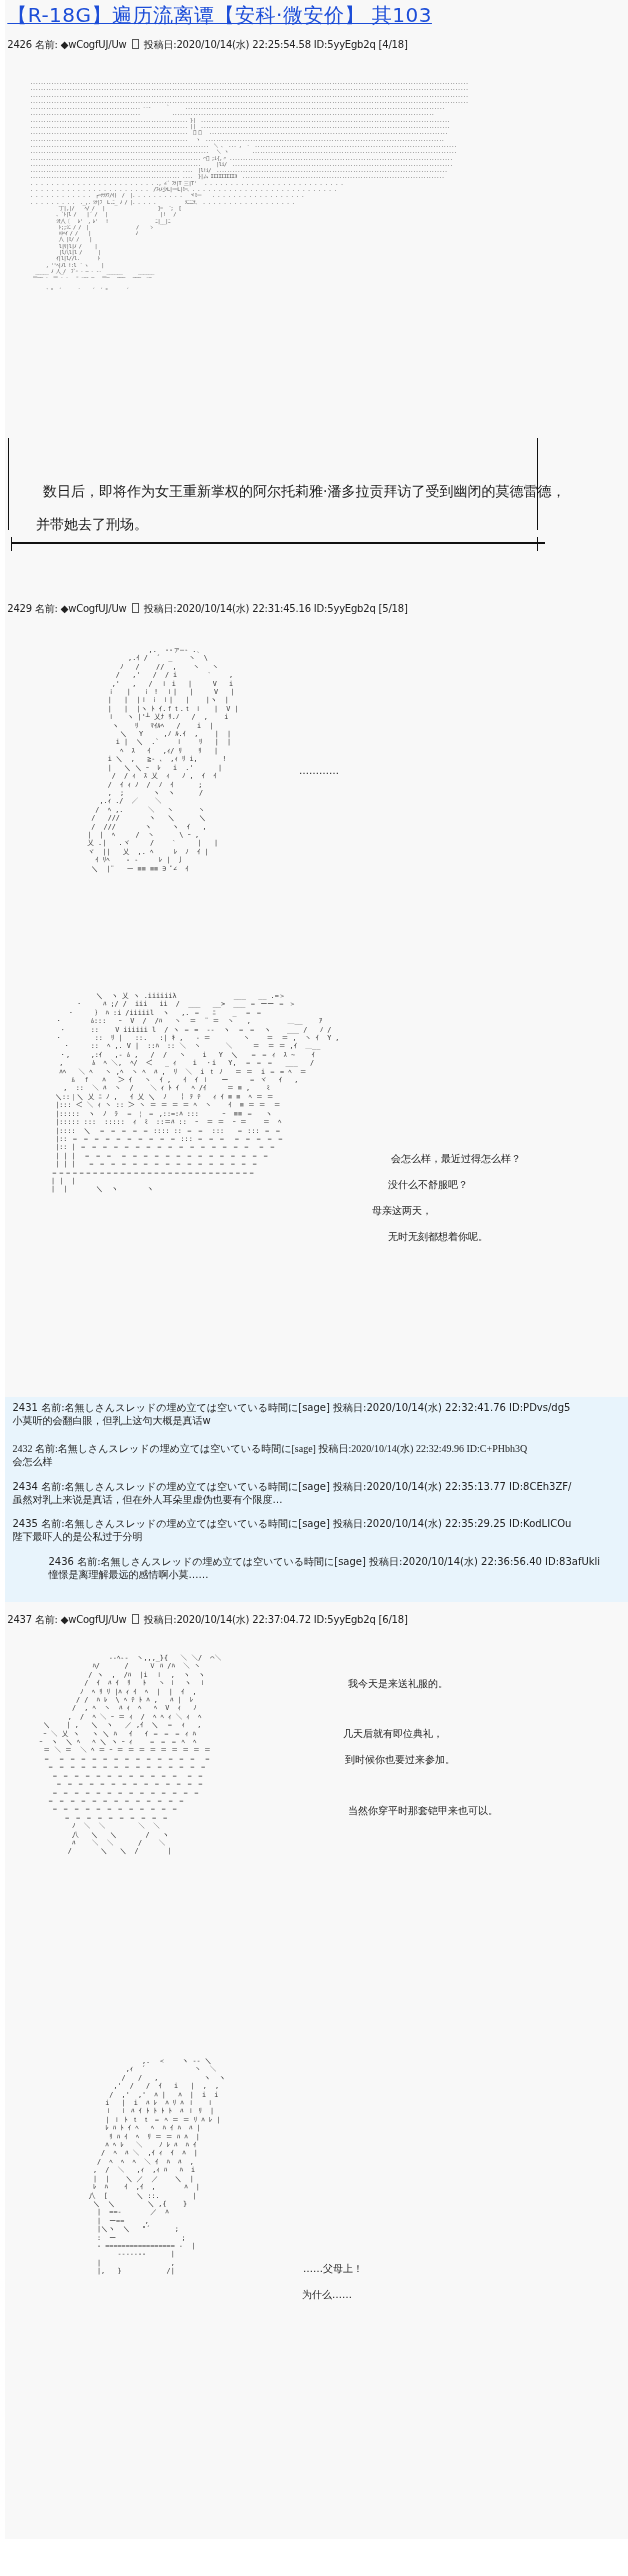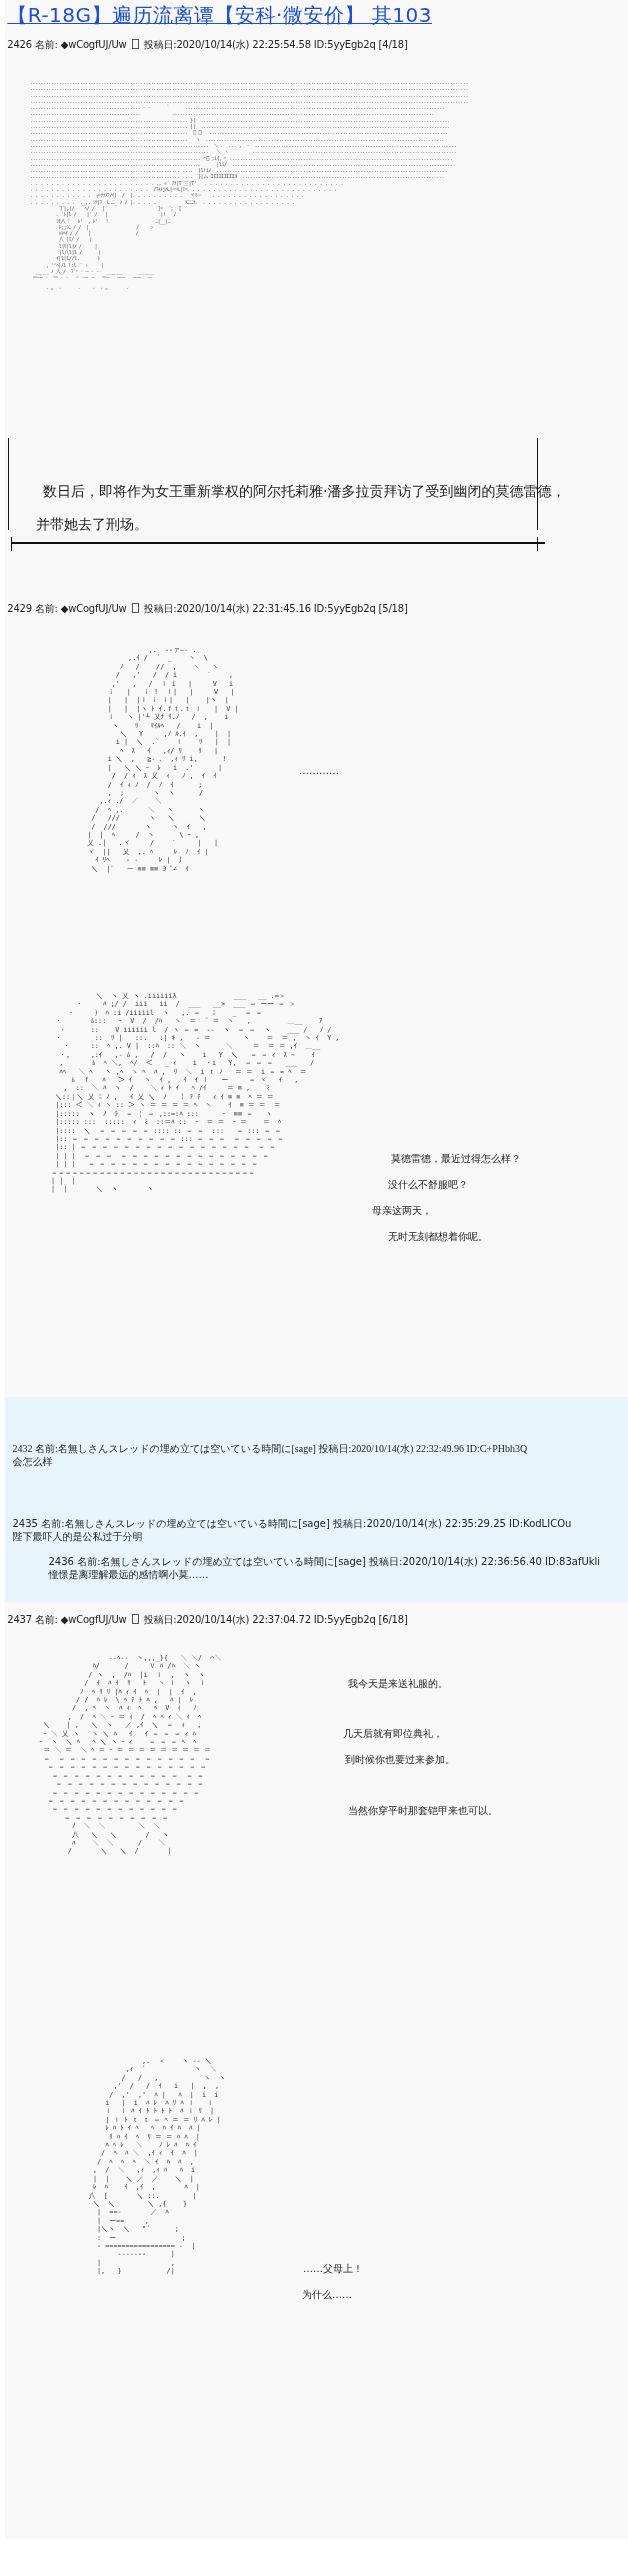--- a/index.html
+++ b/index.html
@@ -149,29 +149,37 @@
   |::::: :::  :::::  ｨ  ﾐ  ::＝ﾊ ::  ｰ  ＝ ＝  ｰ ＝    ＝  ﾍ
   |::::  ＼  ＝ ＝ ＝ ＝ ＝ :::: :: ＝ ＝  :::   ＝ ::: ＝ ＝
   |:: ＝ ＝ ＝ ＝ ＝ ＝ ＝ ＝ ＝ ＝ ::: ＝ ＝ ＝  ＝ ＝ ＝ ＝ ＝
   |:: | ＝ ＝ ＝ ＝ ＝ ＝ ＝ ＝ ＝ ＝ ＝ ＝ ＝ ＝ ＝ ＝  ＝ ＝
   | | |  ＝ ＝ ＝  ＝ ＝ ＝ ＝ ＝ ＝ ＝ ＝ ＝ ＝ ＝ ＝ ＝ ＝
   | | |   ＝ ＝ ＝ ＝ ＝ ＝ ＝ ＝ ＝ ＝ ＝ ＝ ＝ ＝ ＝ ＝
  ＝＝＝＝＝＝＝＝＝＝＝＝＝＝＝＝＝＝＝＝＝＝＝＝＝＝＝＝＝＝
  | |  |                         
  |  |       ＼  ヽ       ヽ  </div>
 
-<div class="speech" style="left:391px; top:1152px;">莫德雷德，最近过得怎么样？</div>
+<div class="speech" style="left:391px; top:1152px;">会怎么样，最近过得怎么样？</div>
 <div class="speech" style="left:388px; top:1178px;">没什么不舒服吧？</div>
 <div class="speech" style="left:372px; top:1204px;">母亲这两天，</div>
 <div class="speech" style="left:388px; top:1230px;">无时无刻都想着你呢。</div>
 
 <div class="replies">
+  <div class="reply" style="top:5.2px;">
+    <div class="meta"><span>2431</span> <span>名前:</span><span>名無しさんスレッドの埋め立ては空いている時間に[sage]</span> <span>投稿日:</span><span>2020/10/14(水) 22:32:41.76</span> <span>ID:PDvs/dg5</span></div>
+    <div class="body">小莫听的会翻白眼，但乳上这句大概是真话w</div>
+  </div>
   <div class="reply" style="top:46px;font-family:Liberation Serif, serif;">
     <div class="meta"><span>2432</span> <span>名前:</span><span>名無しさんスレッドの埋め立ては空いている時間に[sage]</span> <span>投稿日:</span><span>2020/10/14(水) 22:32:49.96</span> <span>ID:C+PHbh3Q</span></div>
     <div class="body">会怎么样</div>
+  </div>
+  <div class="reply" style="top:84px;">
+    <div class="meta"><span>2434</span> <span>名前:</span><span>名無しさんスレッドの埋め立ては空いている時間に[sage]</span> <span>投稿日:</span><span>2020/10/14(水) 22:35:13.77</span> <span>ID:8CEh3ZF/</span></div>
+    <div class="body">虽然对乳上来说是真话，但在外人耳朵里虚伪也要有个限度…</div>
   </div>
   <div class="reply" style="top:121px;">
     <div class="meta"><span>2435</span> <span>名前:</span><span>名無しさんスレッドの埋め立ては空いている時間に[sage]</span> <span>投稿日:</span><span>2020/10/14(水) 22:35:29.25</span> <span>ID:KodLICOu</span></div>
     <div class="body">陛下最吓人的是公私过于分明</div>
   </div>
   <div class="reply" style="top:159px;margin-left:36px;">
     <div class="meta"><span>2436</span> <span>名前:</span><span>名無しさんスレッドの埋め立ては空いている時間に[sage]</span> <span>投稿日:</span><span>2020/10/14(水) 22:36:56.40</span> <span>ID:83afUkli</span></div>
     <div class="body">憧憬是离理解最远的感情啊小莫……</div>
   </div>
 </div>

